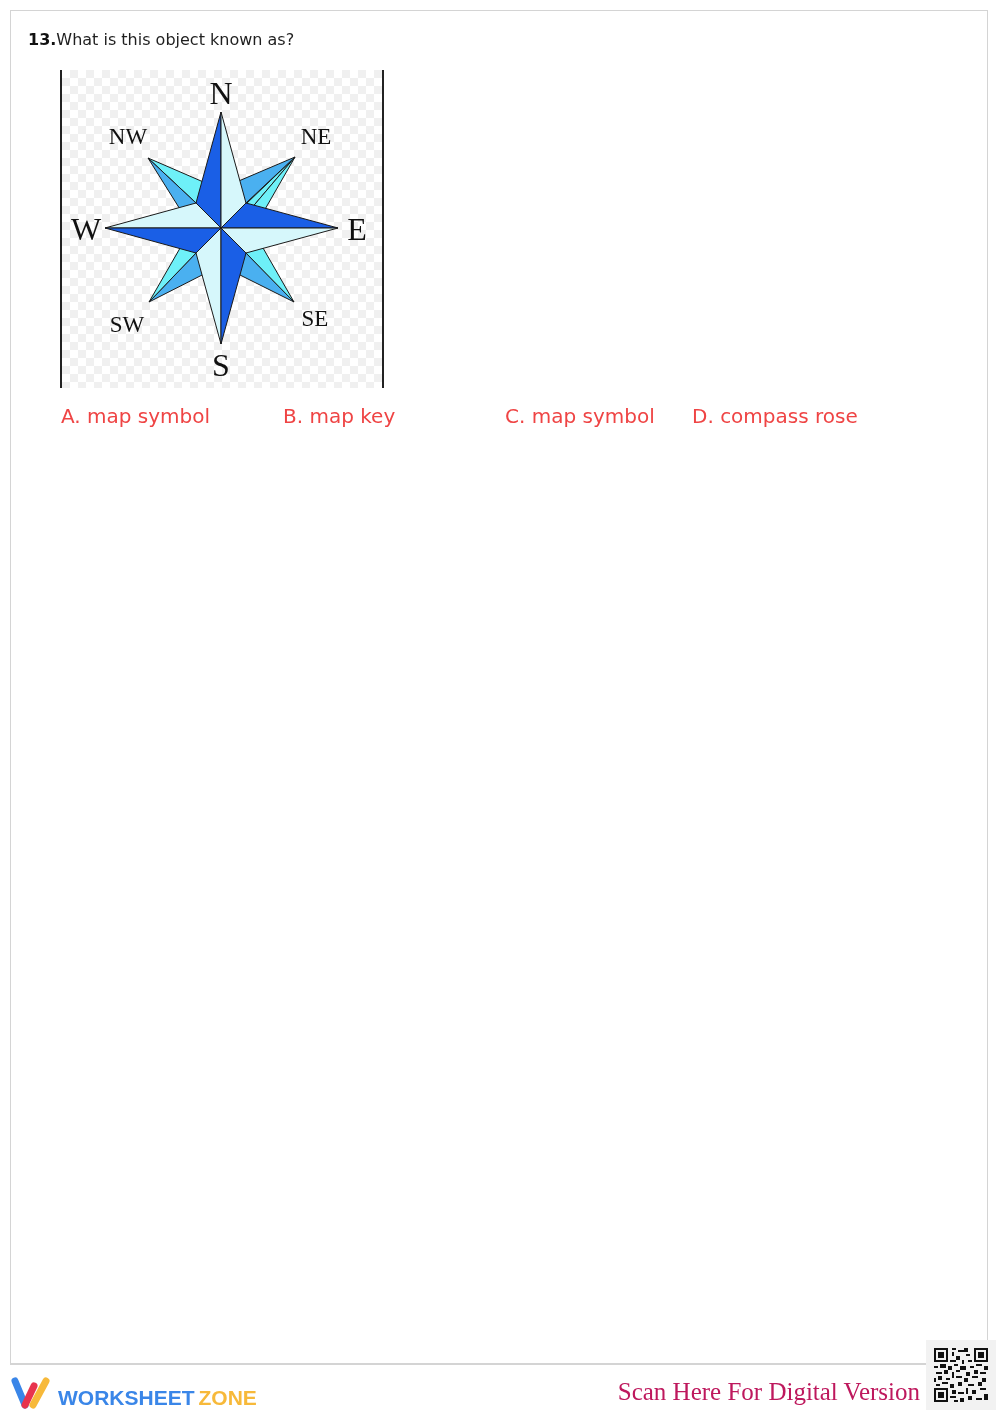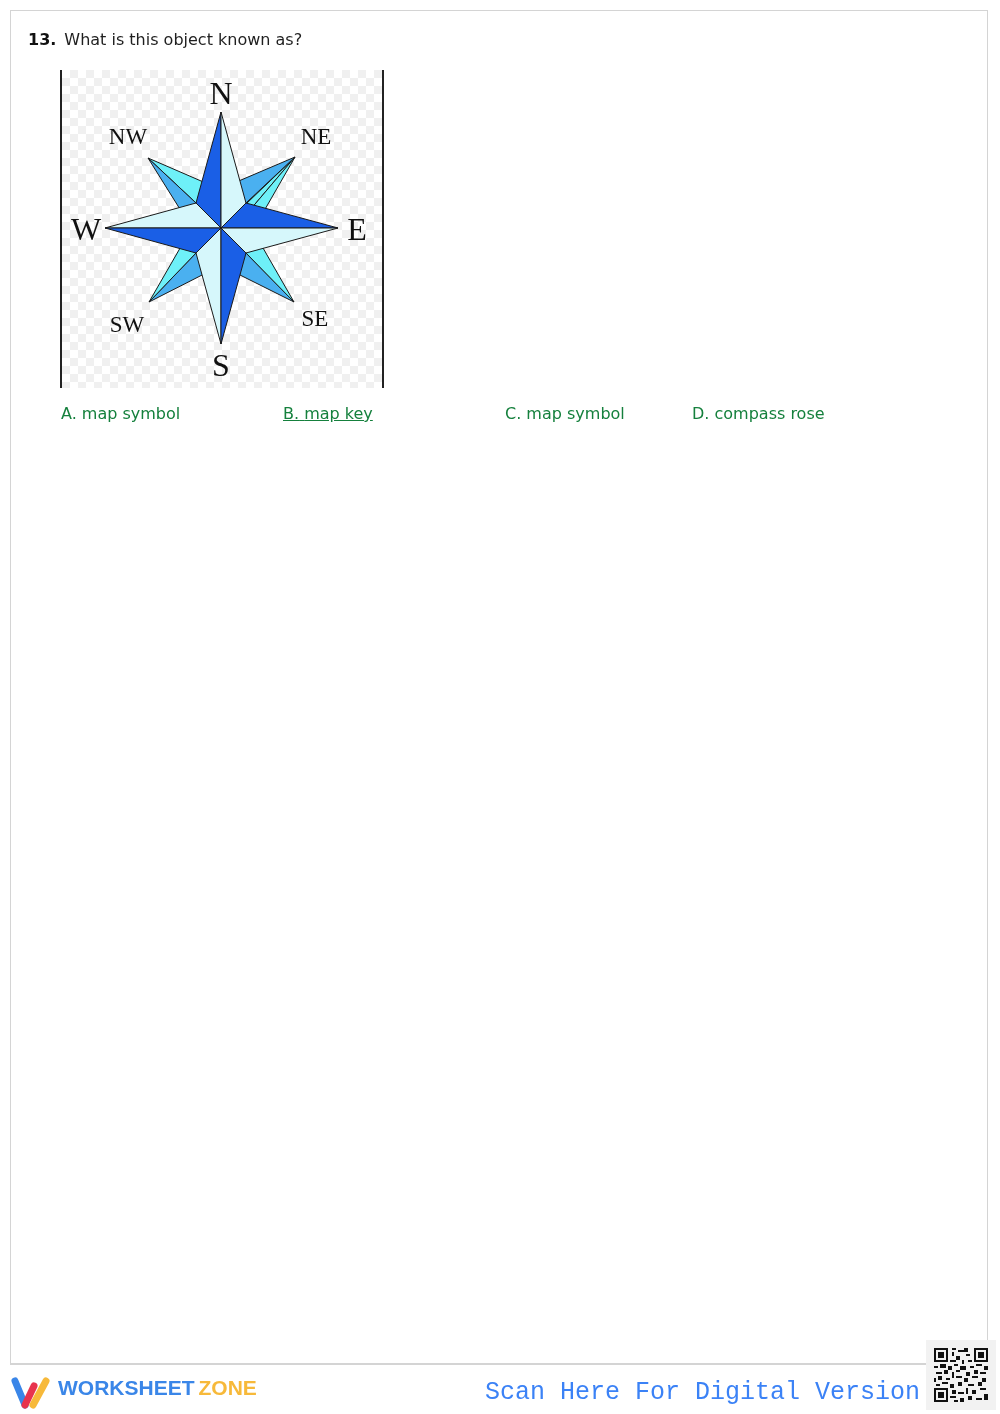--- a/index.html
+++ b/index.html
@@ -23,21 +23,20 @@
       height: 1354px;
       border: 1px solid #d4d4d4;
       box-sizing: border-box;
     }
     .question {
       position: absolute;
       left: 28px;
       top: 30px;
       display: flex;
       align-items: flex-end;
-      gap: 8px;
     }
     .q-number {
       font-weight: bold;
       font-size: 16px;
       color: #111;
     }
     .q-text {
       font-size: 16px;
       color: #1f1f1f;
     }
@@ -73,55 +72,55 @@
     }
     .options {
       position: absolute;
       top: 404px;
       left: 0;
       width: 1000px;
       height: 24px;
     }
     .option {
       position: absolute;
-      font-size: 16px;
-      color: #15803d;
+      font-size: 20px;
+      color: #ef4444;
       white-space: nowrap;
     }
     .footer-rule {
       position: absolute;
       left: 10px;
       top: 1364px;
       width: 916px;
       height: 1px;
       background: #d4d4d4;
     }
     .brand {
       position: absolute;
       left: 10px;
       top: 1376px;
       display: flex;
-      align-items: flex-start;
+      align-items: flex-end;
       gap: 6px;
     }
     .brand-name {
       font-family: "Liberation Sans", "DejaVu Sans", sans-serif;
       font-weight: bold;
       font-size: 21px;
       letter-spacing: 0px;
     }
     .brand-name .w1 { color: #3a86e8; }
     .brand-name .w2 { color: #f7b93a; margin-left: 4px; }
     .scan-text {
       position: absolute;
       right: 80px;
       top: 1378px;
       font-size: 25px;
-      color: #3b82f6;
-      font-family: Liberation Mono, monospace;
+      color: #be185d;
+      font-family: Liberation Serif, serif;
     }
     .qr-box {
       position: absolute;
       left: 926px;
       top: 1340px;
       width: 70px;
       height: 70px;
       background: #f2f2f2;
       display: flex;
       align-items: center;
@@ -179,21 +178,21 @@
     <text class="compass-label" x="86" y="240" font-size="32" text-anchor="middle">W</text>
     <text class="compass-label" x="128" y="144" font-size="23" text-anchor="middle">NW</text>
   </svg>
 </div>
 
 <div class="options">
   <div class="option" style="left:61px;">
     <span>A.</span>
     <span>map symbol</span>
   </div>
-  <div class="option" style="left:283px;text-decoration:underline;">
+  <div class="option" style="left:283px;">
     <span>B.</span>
     <span>map key</span>
   </div>
   <div class="option" style="left:505px;">
     <span>C.</span>
     <span>map symbol</span>
   </div>
   <div class="option" style="left:692px;">
     <span>D.</span>
     <span>compass rose</span>

